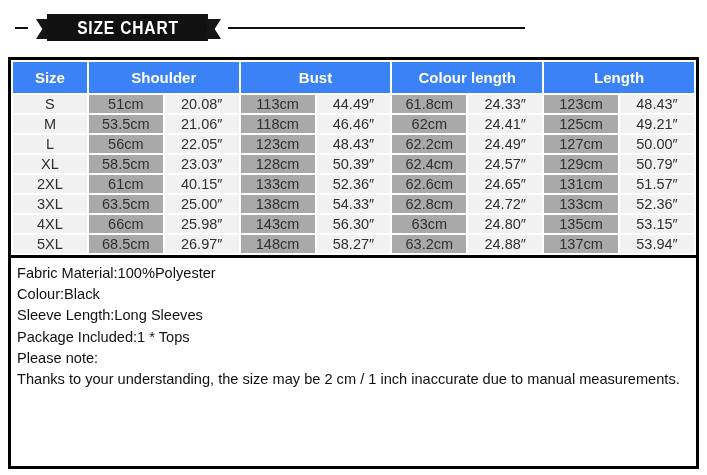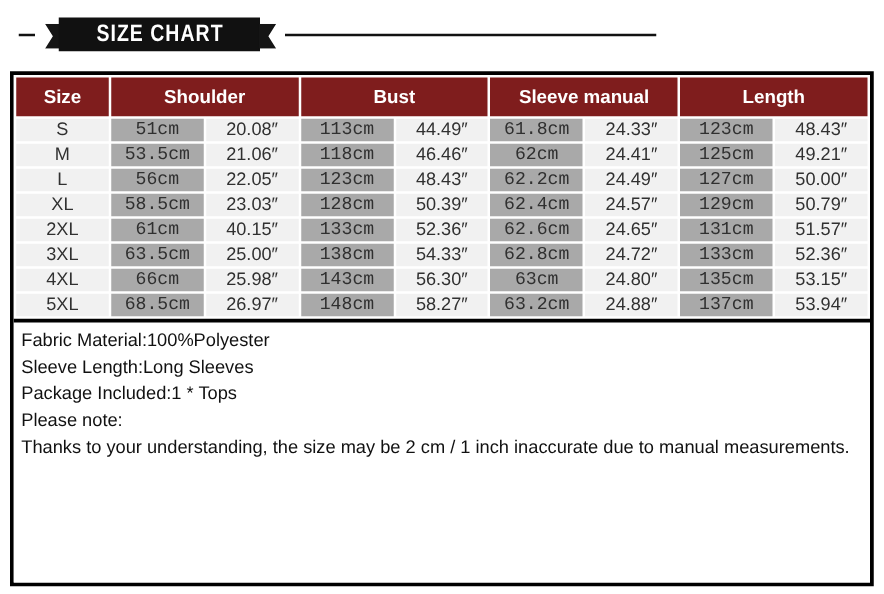--- a/index.html
+++ b/index.html
@@ -65,21 +65,21 @@
     table-layout: fixed;
   }
   table.size-table th, table.size-table td {
     text-align: center;
     vertical-align: middle;
     padding: 0;
     overflow: hidden;
   }
   .gh {
     height: 31px;
-    background: #7f1d1d;
+    background: #3b82f6;
     color: #ffffff;
     font-size: 15px;
     font-weight: bold;
   }
   .sh {
     height: 39px;
     background: #7e92a8;
     color: #ffffff;
     font-family: "DejaVu Sans Mono", monospace;
     font-weight: bold;
@@ -90,21 +90,21 @@
     font-size: 11.5px;
     line-height: 1.55;
     letter-spacing: 1px;
   }
   td.cell {
     height: 18px;
     font-size: 14.5px;
     color: #303030;
   }
   td.cell-light { background: #f1f1f1; }
-  td.cell-gray  { background: #a9a9a9; font-family: Liberation Mono, monospace; }
+  td.cell-gray  { background: #a9a9a9; }
 
   
   .notes {
     flex: 1;
     border-top: 3px solid #000000;
     background: #ffffff;
     padding: 5px 6px;
   }
   .note-line {
     font-size: 14.6px;
@@ -126,21 +126,21 @@
   <div class="ribbon-fold-right"></div>
   <div class="banner-line-right"></div>
 
   <div class="chart-box">
     <table class="size-table">
       <thead>
         <tr>
           <th class="gh" colspan="1">Size</th>
           <th class="gh" colspan="2">Shoulder</th>
           <th class="gh" colspan="2">Bust</th>
-          <th class="gh" colspan="2">Sleeve manual</th>
+          <th class="gh" colspan="2">Colour length</th>
           <th class="gh" colspan="2">Length</th>
         </tr>
       </thead>
       <tbody id="size-rows">
           <tr>
             <td class="cell cell-light">S</td>
             <td class="cell cell-gray">51cm</td>
             <td class="cell cell-light">20.08″</td>
             <td class="cell cell-gray">113cm</td>
             <td class="cell cell-light">44.49″</td>
@@ -224,20 +224,21 @@
             <td class="cell cell-gray">63.2cm</td>
             <td class="cell cell-light">24.88″</td>
             <td class="cell cell-gray">137cm</td>
             <td class="cell cell-light">53.94″</td>
           </tr>
         </tbody>
     </table>
 
     <div class="notes">
       <div class="note-line">Fabric Material:100%Polyester</div>
+      <div class="note-line">Colour:Black</div>
       <div class="note-line">Sleeve Length:Long Sleeves</div>
       <div class="note-line">Package Included:1 * Tops</div>
       <div class="note-line">Please note:</div>
       <div class="note-line">Thanks to your understanding, the size may be 2 cm / 1 inch inaccurate due to manual measurements.</div>
     </div>
   </div>
 
 </div>
 
 </body></html>

